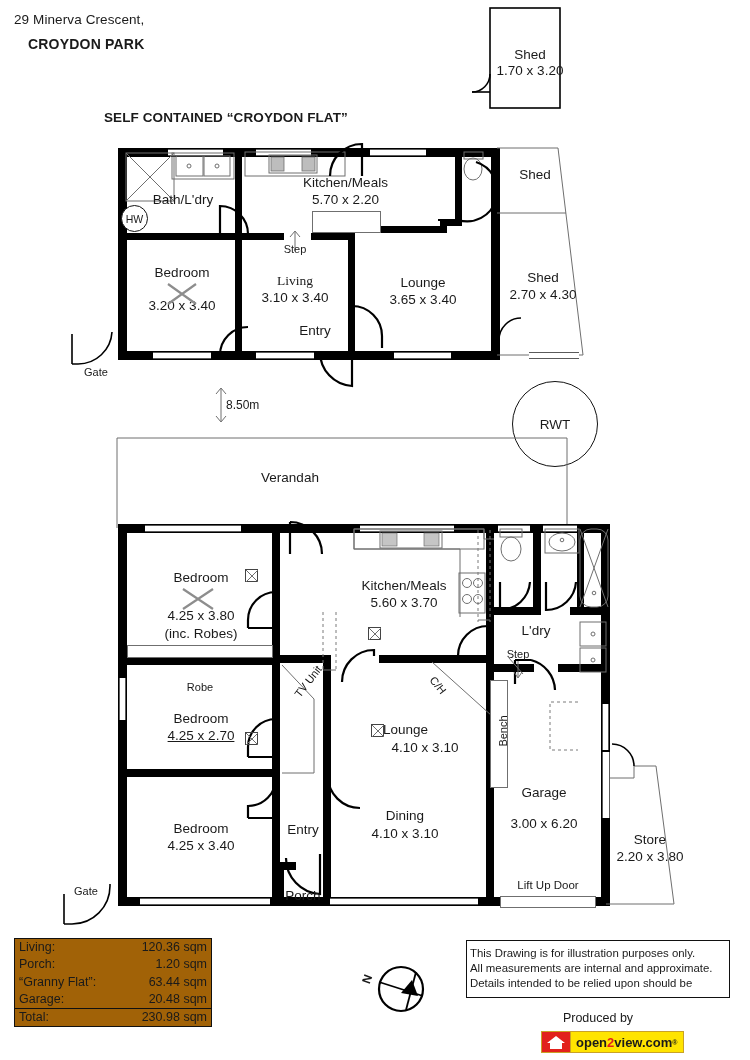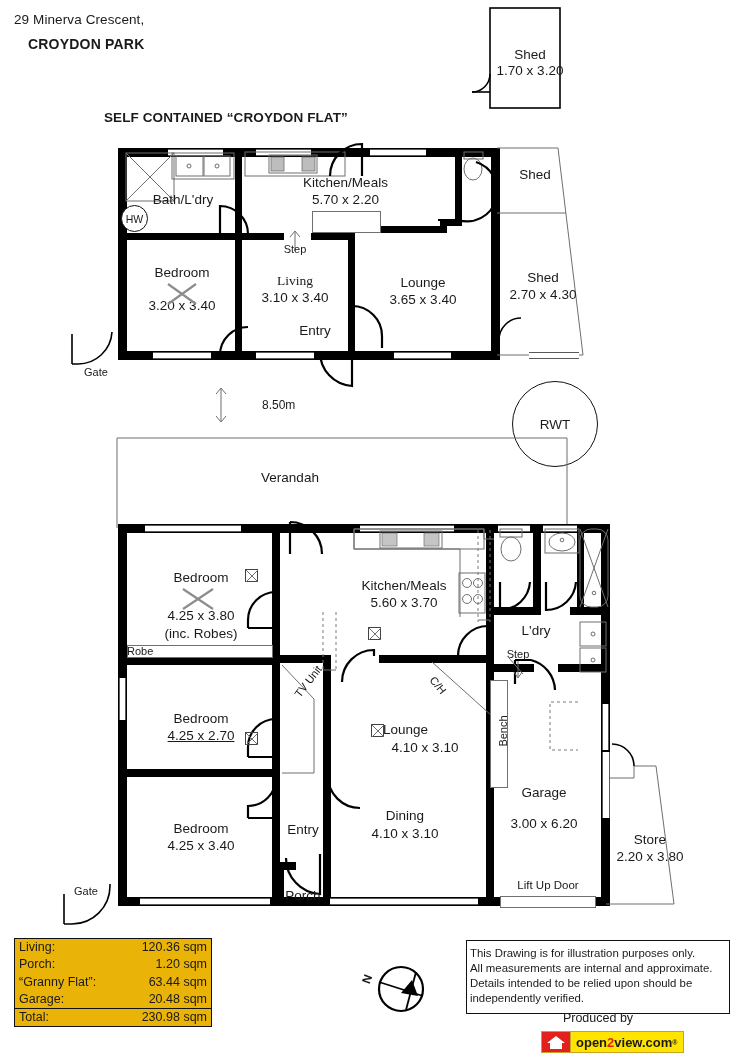--- a/index.html
+++ b/index.html
@@ -4,32 +4,32 @@
 <style>
   html,body{margin:0;padding:0;background:#fff;}
   body{width:750px;height:1060px;position:relative;overflow:hidden;
        font-family:"Liberation Sans",sans-serif;color:#1a1a1a;}
   .abs{position:absolute;}
   .addr1{left:14px;top:12px;font-size:13.5px;letter-spacing:.1px;}
   .addr2{left:28px;top:36px;font-size:14px;font-weight:bold;letter-spacing:.2px;}
   .gfTitle{left:104px;top:110px;font-size:13.5px;font-weight:bold;letter-spacing:.1px;}
   .lbl{font-size:13.5px;text-align:center;white-space:nowrap;line-height:1.18;}
   .lbl-sm{font-size:11px;text-align:center;white-space:nowrap;}
-  .lbl-xs{font-size:10px;white-space:nowrap;}
+  .lbl-xs{font-size:10px;text-align:center;white-space:nowrap;margin-top:36px;}
   .wall{background:#000;position:absolute;}
   .grey{border:1px solid #6f6f6f;position:absolute;background:#fff;box-sizing:border-box;}
   .win{position:absolute;background:#fff;border-top:1px solid #5a5a5a;border-bottom:1px solid #5a5a5a;box-sizing:border-box;}
   .winv{position:absolute;background:#fff;border-left:1px solid #5a5a5a;border-right:1px solid #5a5a5a;box-sizing:border-box;}
   svg{position:absolute;overflow:visible;}
   .sw{fill:none;stroke:#000;stroke-width:2.2;}
   .sw-thin{fill:none;stroke:#6f6f6f;stroke-width:1;}
   .sw-md{fill:none;stroke:#000;stroke-width:1.6;}
   .xmark{fill:none;stroke:#8d8d8d;stroke-width:2.2;}
   table.areas{position:absolute;left:14px;top:938px;width:198px;border-collapse:collapse;
-              border:1.6px solid #111;font-size:12.5px;background:#eab308;}
+              border:1.6px solid #111;font-size:12.5px;background:#a16207;}
   table.areas td{padding:1px 4px;line-height:1.22;}
   table.areas td.v{text-align:right;}
   table.areas tr.total td{border-top:1.6px solid #111;}
   .discl{position:absolute;left:466px;top:940px;width:264px;border:1.3px solid #111;
          box-sizing:border-box;padding:5px 3px 6px;text-align:left;font-size:11.4px;line-height:1.33;background:#fff;}
   .prodby{position:absolute;left:466px;top:1011px;width:264px;text-align:center;font-size:12.5px;}
   .logo{position:absolute;left:541px;top:1031px;display:flex;align-items:center;height:22px;}
   .logo .lico{width:30px;height:22px;background:#e2211c;display:flex;align-items:center;justify-content:center;border:1px solid #c9a227;box-sizing:border-box;}
   .logo .ltxt{height:22px;background:#ffe400;display:flex;align-items:center;padding:0 5px;font-size:13px;font-weight:bold;border:1px solid #c9a227;border-left:0;box-sizing:border-box;}
   .logo .ltxt .two{color:#e2211c;}
@@ -168,21 +168,21 @@
   <div class="win" style="left:529px;top:352px;width:50px;height:7px;"></div>
   <div class="abs lbl" style="left:500px;top:167px;width:70px;">Shed</div>
   <div class="abs lbl" style="left:498px;top:270px;width:90px;">Shed</div>
   <div class="abs lbl" style="left:498px;top:287px;width:90px;">2.70 x 4.30</div>
 </div>
 
 <div>
   <svg style="left:210px;top:386px;" width="22" height="38" viewBox="0 0 22 38">
     <path d="M11 3 L11 35 M6 8 L11 2 L16 8 M6 30 L11 36 L16 30" class="sw-thin" stroke="#444"></path>
   </svg>
-  <div class="abs lbl-sm" style="left:226px;top:398px;width:60px;text-align:left;font-size:12px;margin-left:36px;">8.50m</div>
+  <div class="abs lbl-sm" style="left:226px;top:398px;width:60px;text-align:left;font-size:12px;">8.50m</div>
 </div>
 
 <div class="rwt" style="left:512px;top:381px;">
   <span>RWT</span>
 </div>
 
 <div>
 
   <svg style="left:115px;top:436px;" width="500" height="96" viewBox="0 0 500 96">
     <path d="M2 2 L452 2 L452 92 M2 2 L2 92" class="sw-thin" stroke-width="1.4"></path>
@@ -427,21 +427,20 @@
         <td>Total:</td>
         <td class="v">230.98 sqm</td>
       </tr>
   </tbody>
 </table>
 
 <div class="discl">
   <div>This Drawing is for illustration purposes only.</div>
   <div>All measurements are internal and  approximate.</div>
   <div>Details intended to be relied upon should be</div>
-  <div>independently verified.</div>
 </div>
 <div class="prodby">Produced by</div>
 <div class="logo">
   <span class="lico">
     <svg width="20" height="15" viewBox="0 0 20 15">
         <path d="M10 1 L19 8 L16 8 L16 14 L4 14 L4 8 L1 8 Z" fill="#fff"></path>
       </svg>
   </span>
   <span class="ltxt">
       <span>open</span>

